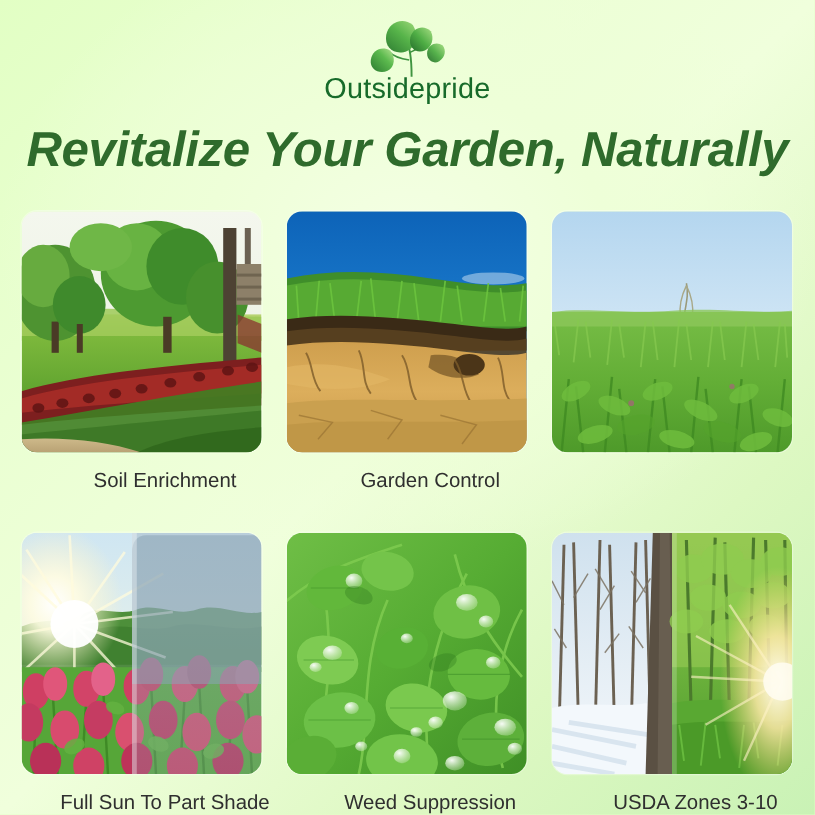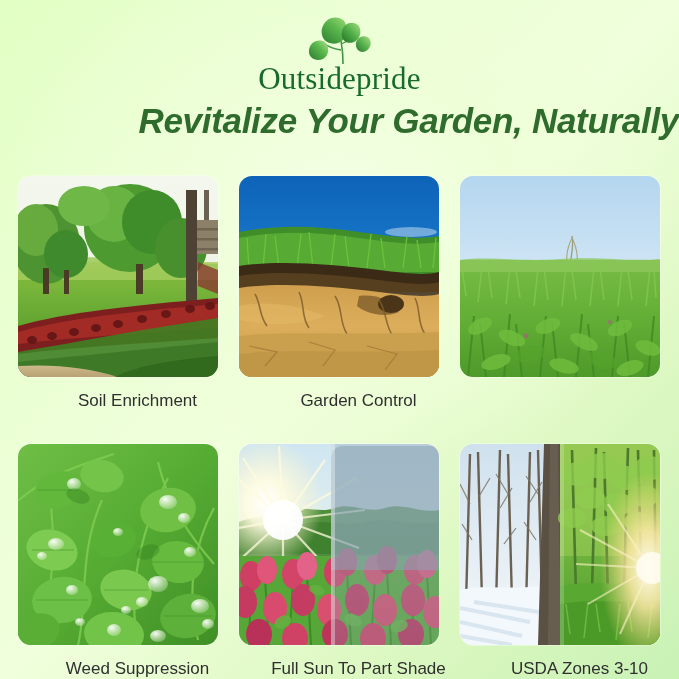--- a/index.html
+++ b/index.html
@@ -16,28 +16,28 @@
   }
 
   
   .brand{
     position:absolute;top:14px;left:0;right:0;
     display:flex;flex-direction:column;align-items:center;
   }
   .leafmark{width:74px;height:52px;display:block;}
   .brandname{
     margin-top:-3px;
-    font-family:Liberation Serif, serif;
-    font-size:31px;letter-spacing:.2px;color:#176b2a;
+    font-family:Liberation Sans, sans-serif;
+    font-size:24px;letter-spacing:.2px;color:#176b2a;
     line-height:1;
   }
   .headline{
     position:absolute;top:101px;left:0;right:0;
-    text-align:right;
-    font-size:35px;font-weight:bold;font-style:italic;
+    text-align:center;
+    font-size:41px;font-weight:bold;font-style:italic;
     color:#2f6b2c;letter-spacing:-.3px;
     white-space:nowrap;
   }
 
   
   .grid{
     position:absolute;top:176px;left:18px;
     width:643px;
     display:grid;
     grid-template-columns:200px 200px 200px;
@@ -298,91 +298,20 @@
             <ellipse cx="170" cy="192" rx="14" ry="7" transform="rotate(-18 170 192)"></ellipse>
           </g>
           <g fill="#55a42c" opacity=".6">
             <ellipse cx="70" cy="178" rx="16" ry="8" transform="rotate(-12 70 178)"></ellipse>
             <ellipse cx="142" cy="184" rx="16" ry="8" transform="rotate(16 142 184)"></ellipse>
           </g>
           <circle cx="66" cy="160" r="2.4" fill="#b8538a" opacity=".6"></circle>
           <circle cx="150" cy="146" r="2.2" fill="#b8538a" opacity=".55"></circle>
         </svg>
       </div>
-    </div>
-
-    <div class="cell r2">
-      <div class="thumb">
-        <svg viewBox="0 0 200 201" preserveAspectRatio="none">
-          <defs>
-            <linearGradient id="s4bg" x1="0" y1="0" x2="1" y2="1">
-              <stop offset="0" stop-color="#6fbe46"></stop>
-                <stop offset=".5" stop-color="#56ac33"></stop>
-                <stop offset="1" stop-color="#3f8f26"></stop>
-            </linearGradient>
-            <radialGradient id="drop" cx="35%" cy="30%" r="70%">
-              <stop offset="0" stop-color="#ffffff" stop-opacity=".95"></stop>
-              <stop offset="1" stop-color="#dff3d2" stop-opacity=".35"></stop>
-            </radialGradient>
-          </defs>
-          <rect width="200" height="201" fill="url(#s4bg)"></rect>
-          <g stroke="#7fcc50" stroke-width="2.2" fill="none" opacity=".85">
-            <path d="M-4 60 C30 30 60 22 96 10"></path>
-            <path d="M20 201 C34 150 40 100 30 40"></path>
-            <path d="M120 201 C110 150 120 90 150 34"></path>
-            <path d="M196 120 C170 90 150 60 140 18"></path>
-            <path d="M60 201 C70 160 60 110 84 56"></path>
-            <path d="M180 196 C168 150 176 100 196 64"></path>
-          </g>
-          <g>
-            <ellipse cx="40" cy="46" rx="24" ry="18" fill="#62b83b" transform="rotate(-18 40 46)"></ellipse>
-            <ellipse cx="84" cy="32" rx="22" ry="16" fill="#74c44a" transform="rotate(12 84 32)"></ellipse>
-            <ellipse cx="150" cy="66" rx="28" ry="22" fill="#6fc045" transform="rotate(-10 150 66)"></ellipse>
-            <ellipse cx="34" cy="106" rx="26" ry="20" fill="#7ecb52" transform="rotate(16 34 106)"></ellipse>
-            <ellipse cx="96" cy="96" rx="22" ry="17" fill="#58b035" transform="rotate(-14 96 96)"></ellipse>
-            <ellipse cx="160" cy="118" rx="26" ry="21" fill="#66bb3e" transform="rotate(8 160 118)"></ellipse>
-            <ellipse cx="44" cy="156" rx="30" ry="23" fill="#6cc047" transform="rotate(-8 44 156)"></ellipse>
-            <ellipse cx="108" cy="146" rx="26" ry="20" fill="#7ac94e" transform="rotate(14 108 146)"></ellipse>
-            <ellipse cx="170" cy="172" rx="28" ry="22" fill="#5db03a" transform="rotate(-12 170 172)"></ellipse>
-            <ellipse cx="96" cy="190" rx="30" ry="22" fill="#72c449" transform="rotate(6 96 190)"></ellipse>
-            <ellipse cx="18" cy="188" rx="24" ry="18" fill="#5aae36" transform="rotate(-20 18 188)"></ellipse>
-          </g>
-          <g stroke="#3e8f28" stroke-width="1" fill="none" opacity=".55">
-            <path d="M20 46 L60 46"></path>
-              <path d="M14 106 L56 106"></path>
-              <path d="M18 156 L70 156"></path>
-            <path d="M86 146 L130 146"></path>
-              <path d="M134 118 L186 118"></path>
-              <path d="M146 172 L194 172"></path>
-          </g>
-          <g>
-            <ellipse cx="56" cy="40" rx="7" ry="6" fill="url(#drop)"></ellipse>
-            <ellipse cx="150" cy="58" rx="9" ry="7" fill="url(#drop)"></ellipse>
-            <ellipse cx="166" cy="74" rx="6" ry="5" fill="url(#drop)"></ellipse>
-            <ellipse cx="38" cy="100" rx="8" ry="6" fill="url(#drop)"></ellipse>
-            <ellipse cx="24" cy="112" rx="5" ry="4" fill="url(#drop)"></ellipse>
-            <ellipse cx="100" cy="88" rx="5" ry="4" fill="url(#drop)"></ellipse>
-            <ellipse cx="54" cy="146" rx="6" ry="5" fill="url(#drop)"></ellipse>
-            <ellipse cx="140" cy="140" rx="10" ry="8" fill="url(#drop)"></ellipse>
-            <ellipse cx="124" cy="158" rx="6" ry="5" fill="url(#drop)"></ellipse>
-            <ellipse cx="108" cy="166" rx="5" ry="4" fill="url(#drop)"></ellipse>
-            <ellipse cx="182" cy="162" rx="9" ry="7" fill="url(#drop)"></ellipse>
-            <ellipse cx="190" cy="180" rx="6" ry="5" fill="url(#drop)"></ellipse>
-            <ellipse cx="96" cy="186" rx="7" ry="6" fill="url(#drop)"></ellipse>
-            <ellipse cx="140" cy="192" rx="8" ry="6" fill="url(#drop)"></ellipse>
-            <ellipse cx="62" cy="178" rx="5" ry="4" fill="url(#drop)"></ellipse>
-            <ellipse cx="172" cy="108" rx="6" ry="5" fill="url(#drop)"></ellipse>
-          </g>
-          <g fill="#2f7a1e" opacity=".35">
-            <ellipse cx="60" cy="52" rx="12" ry="7" transform="rotate(20 60 52)"></ellipse>
-            <ellipse cx="130" cy="108" rx="12" ry="7" transform="rotate(-18 130 108)"></ellipse>
-          </g>
-        </svg>
-      </div>
-      <div class="caption">Weed Suppression</div>
     </div>
 
     <div class="cell r2">
       <div class="thumb">
         <svg viewBox="0 0 200 201" preserveAspectRatio="none">
           <defs>
             <linearGradient id="s5sky" x1="0" y1="0" x2="0" y2="1">
               <stop offset="0" stop-color="#cfe6f2"></stop>
                 <stop offset=".6" stop-color="#e8f2ea"></stop>
                 <stop offset="1" stop-color="#f6f7e4"></stop>
@@ -470,20 +399,91 @@
           <path d="M92 0 L96 0 L96 201 L92 201 Z" fill="#ffffff" opacity=".35"></path>
         </svg>
       </div>
       <div class="caption">Full Sun To Part Shade</div>
     </div>
 
     <div class="cell r2">
       <div class="thumb">
         <svg viewBox="0 0 200 201" preserveAspectRatio="none">
           <defs>
+            <linearGradient id="s4bg" x1="0" y1="0" x2="1" y2="1">
+              <stop offset="0" stop-color="#6fbe46"></stop>
+                <stop offset=".5" stop-color="#56ac33"></stop>
+                <stop offset="1" stop-color="#3f8f26"></stop>
+            </linearGradient>
+            <radialGradient id="drop" cx="35%" cy="30%" r="70%">
+              <stop offset="0" stop-color="#ffffff" stop-opacity=".95"></stop>
+              <stop offset="1" stop-color="#dff3d2" stop-opacity=".35"></stop>
+            </radialGradient>
+          </defs>
+          <rect width="200" height="201" fill="url(#s4bg)"></rect>
+          <g stroke="#7fcc50" stroke-width="2.2" fill="none" opacity=".85">
+            <path d="M-4 60 C30 30 60 22 96 10"></path>
+            <path d="M20 201 C34 150 40 100 30 40"></path>
+            <path d="M120 201 C110 150 120 90 150 34"></path>
+            <path d="M196 120 C170 90 150 60 140 18"></path>
+            <path d="M60 201 C70 160 60 110 84 56"></path>
+            <path d="M180 196 C168 150 176 100 196 64"></path>
+          </g>
+          <g>
+            <ellipse cx="40" cy="46" rx="24" ry="18" fill="#62b83b" transform="rotate(-18 40 46)"></ellipse>
+            <ellipse cx="84" cy="32" rx="22" ry="16" fill="#74c44a" transform="rotate(12 84 32)"></ellipse>
+            <ellipse cx="150" cy="66" rx="28" ry="22" fill="#6fc045" transform="rotate(-10 150 66)"></ellipse>
+            <ellipse cx="34" cy="106" rx="26" ry="20" fill="#7ecb52" transform="rotate(16 34 106)"></ellipse>
+            <ellipse cx="96" cy="96" rx="22" ry="17" fill="#58b035" transform="rotate(-14 96 96)"></ellipse>
+            <ellipse cx="160" cy="118" rx="26" ry="21" fill="#66bb3e" transform="rotate(8 160 118)"></ellipse>
+            <ellipse cx="44" cy="156" rx="30" ry="23" fill="#6cc047" transform="rotate(-8 44 156)"></ellipse>
+            <ellipse cx="108" cy="146" rx="26" ry="20" fill="#7ac94e" transform="rotate(14 108 146)"></ellipse>
+            <ellipse cx="170" cy="172" rx="28" ry="22" fill="#5db03a" transform="rotate(-12 170 172)"></ellipse>
+            <ellipse cx="96" cy="190" rx="30" ry="22" fill="#72c449" transform="rotate(6 96 190)"></ellipse>
+            <ellipse cx="18" cy="188" rx="24" ry="18" fill="#5aae36" transform="rotate(-20 18 188)"></ellipse>
+          </g>
+          <g stroke="#3e8f28" stroke-width="1" fill="none" opacity=".55">
+            <path d="M20 46 L60 46"></path>
+              <path d="M14 106 L56 106"></path>
+              <path d="M18 156 L70 156"></path>
+            <path d="M86 146 L130 146"></path>
+              <path d="M134 118 L186 118"></path>
+              <path d="M146 172 L194 172"></path>
+          </g>
+          <g>
+            <ellipse cx="56" cy="40" rx="7" ry="6" fill="url(#drop)"></ellipse>
+            <ellipse cx="150" cy="58" rx="9" ry="7" fill="url(#drop)"></ellipse>
+            <ellipse cx="166" cy="74" rx="6" ry="5" fill="url(#drop)"></ellipse>
+            <ellipse cx="38" cy="100" rx="8" ry="6" fill="url(#drop)"></ellipse>
+            <ellipse cx="24" cy="112" rx="5" ry="4" fill="url(#drop)"></ellipse>
+            <ellipse cx="100" cy="88" rx="5" ry="4" fill="url(#drop)"></ellipse>
+            <ellipse cx="54" cy="146" rx="6" ry="5" fill="url(#drop)"></ellipse>
+            <ellipse cx="140" cy="140" rx="10" ry="8" fill="url(#drop)"></ellipse>
+            <ellipse cx="124" cy="158" rx="6" ry="5" fill="url(#drop)"></ellipse>
+            <ellipse cx="108" cy="166" rx="5" ry="4" fill="url(#drop)"></ellipse>
+            <ellipse cx="182" cy="162" rx="9" ry="7" fill="url(#drop)"></ellipse>
+            <ellipse cx="190" cy="180" rx="6" ry="5" fill="url(#drop)"></ellipse>
+            <ellipse cx="96" cy="186" rx="7" ry="6" fill="url(#drop)"></ellipse>
+            <ellipse cx="140" cy="192" rx="8" ry="6" fill="url(#drop)"></ellipse>
+            <ellipse cx="62" cy="178" rx="5" ry="4" fill="url(#drop)"></ellipse>
+            <ellipse cx="172" cy="108" rx="6" ry="5" fill="url(#drop)"></ellipse>
+          </g>
+          <g fill="#2f7a1e" opacity=".35">
+            <ellipse cx="60" cy="52" rx="12" ry="7" transform="rotate(20 60 52)"></ellipse>
+            <ellipse cx="130" cy="108" rx="12" ry="7" transform="rotate(-18 130 108)"></ellipse>
+          </g>
+        </svg>
+      </div>
+      <div class="caption">Weed Suppression</div>
+    </div>
+
+    <div class="cell r2">
+      <div class="thumb">
+        <svg viewBox="0 0 200 201" preserveAspectRatio="none">
+          <defs>
             <linearGradient id="s6win" x1="0" y1="0" x2="0" y2="1">
               <stop offset="0" stop-color="#cfe1ee"></stop>
                 <stop offset=".55" stop-color="#e5eef5"></stop>
                 <stop offset="1" stop-color="#f4f8fb"></stop>
             </linearGradient>
             <linearGradient id="s6sum" x1="0" y1="0" x2="0" y2="1">
               <stop offset="0" stop-color="#89c24a"></stop>
                 <stop offset=".45" stop-color="#74b840"></stop>
                 <stop offset="1" stop-color="#4e9a2d"></stop>
             </linearGradient>

